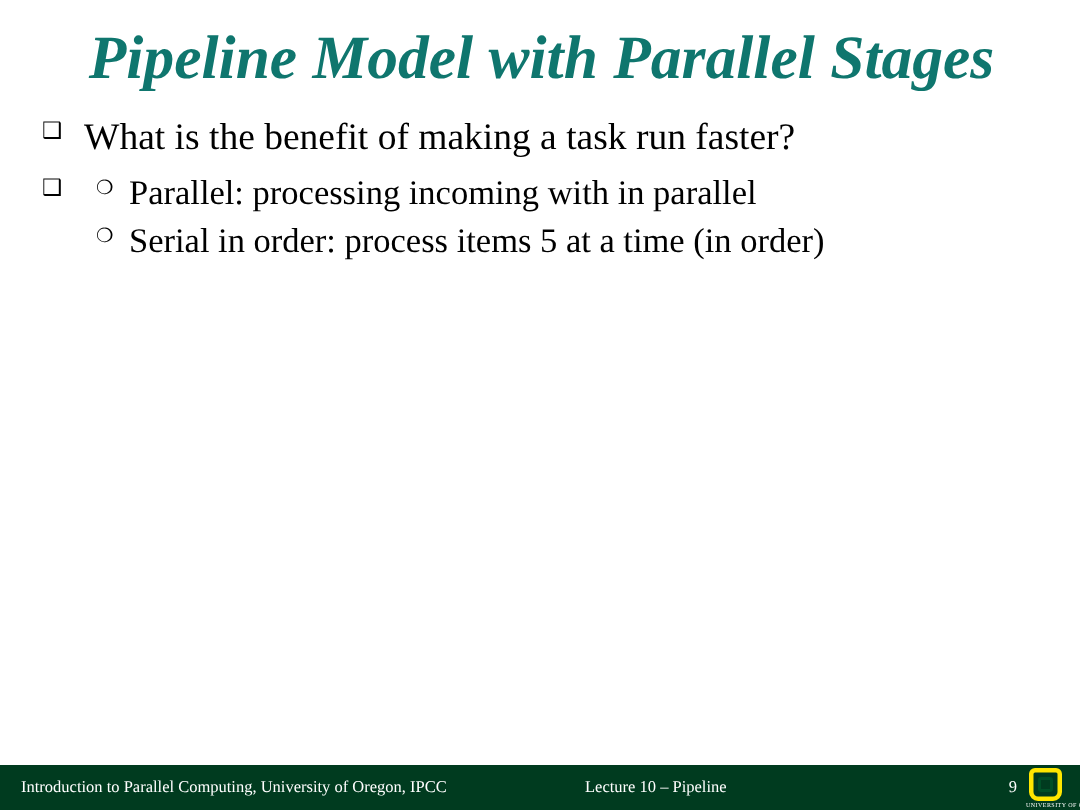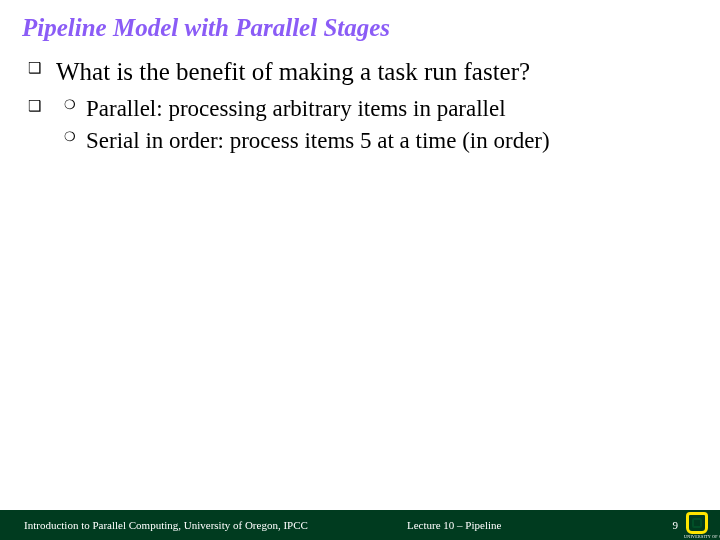--- a/index.html
+++ b/index.html
@@ -1,47 +1,47 @@
 <!DOCTYPE html>
 <html><head>
 <meta charset="utf-8">
 <style>
   * { margin: 0; padding: 0; box-sizing: border-box; }
   html, body { width: 720px; height: 540px; font-family: "Times New Roman", Times, serif; background: #fff; overflow: hidden; }
   .slide { width: 720px; height: 540px; position: relative; display: flex; flex-direction: column; }
-  .title { font-style: italic; font-weight: bold; font-size: 25px; padding: 14px 20px 8px 22px; color: #8b5cf6; }
+  .title { font-style: italic; font-weight: bold; font-size: 41px; padding: 14px 20px 8px 22px; color: #0f766e; text-align: center; }
   .content { flex: 1; padding: 6px 28px 0 28px; }
   .bullet-list { list-style: none; }
   .bullet-list > li { font-size: 25px; color: #000; line-height: 1.28; padding-left: 28px; position: relative; margin-bottom: 2px; }
   .bullet-list > li::before { content: "❑"; position: absolute; left: 0; top: 3px; font-size: 15px; color: #000; }
   .sub-list { list-style: none; margin-top: 6px; margin-left: 8px; }
   .sub-list > li { font-size: 23px; color: #000; line-height: 1.3; padding-left: 22px; position: relative; margin-bottom: 2px; }
   .sub-list > li::before { content: "❍"; position: absolute; left: 0; top: 3px; font-size: 13px; color: #000; }
   .footer { height: 30px; background: #003b1f; display: flex; align-items: center; color: #fff; font-size: 11px; position: relative; }
-  .footer-left { padding-left: 24px; flex: 0 0 auto; }
-  .footer-center { position: absolute; left: 407px; }
+  .footer-left { padding-left: 14px; flex: 0 0 auto; }
+  .footer-center { position: absolute; left: 390px; }
   .footer-right { position: absolute; right: 42px; }
   .logo { position: absolute; right: 4px; top: 2px; width: 30px; height: 26px; }
   .logo-o { width: 22px; height: 22px; border: 3px solid #ffe600; border-radius: 4px 4px 6px 6px; position: relative; background: transparent; }
   .logo-o::after { content: ""; position: absolute; inset: 3px; border: 2px solid #004f27; border-radius: 2px; }
   .logo-text { font-size: 4px; color: #fff; letter-spacing: 0.3px; position: absolute; bottom: -1px; left: -2px; white-space: nowrap; }
 </style>
 </head>
 <body>
 
 <div class="slide">
 
   <div class="title">Pipeline Model with Parallel Stages</div>
 
   <div class="content">
     <ul class="bullet-list">
       <li><span>What is the benefit of making a task run faster?</span></li>
       <li>
         <ul class="sub-list">
-          <li><span>Parallel: processing arbitrary items in parallel</span></li>
+          <li><span>Parallel: processing incoming with in parallel</span></li>
           <li><span>Serial in order: process items 5 at a time (in order)</span></li>
         </ul>
       </li>
     </ul>
   </div>
 
   <div class="footer">
     <div class="footer-left">Introduction to Parallel Computing, University of Oregon, IPCC</div>
     <div class="footer-center">Lecture 10 – Pipeline</div>
     <div class="footer-right">9</div>

